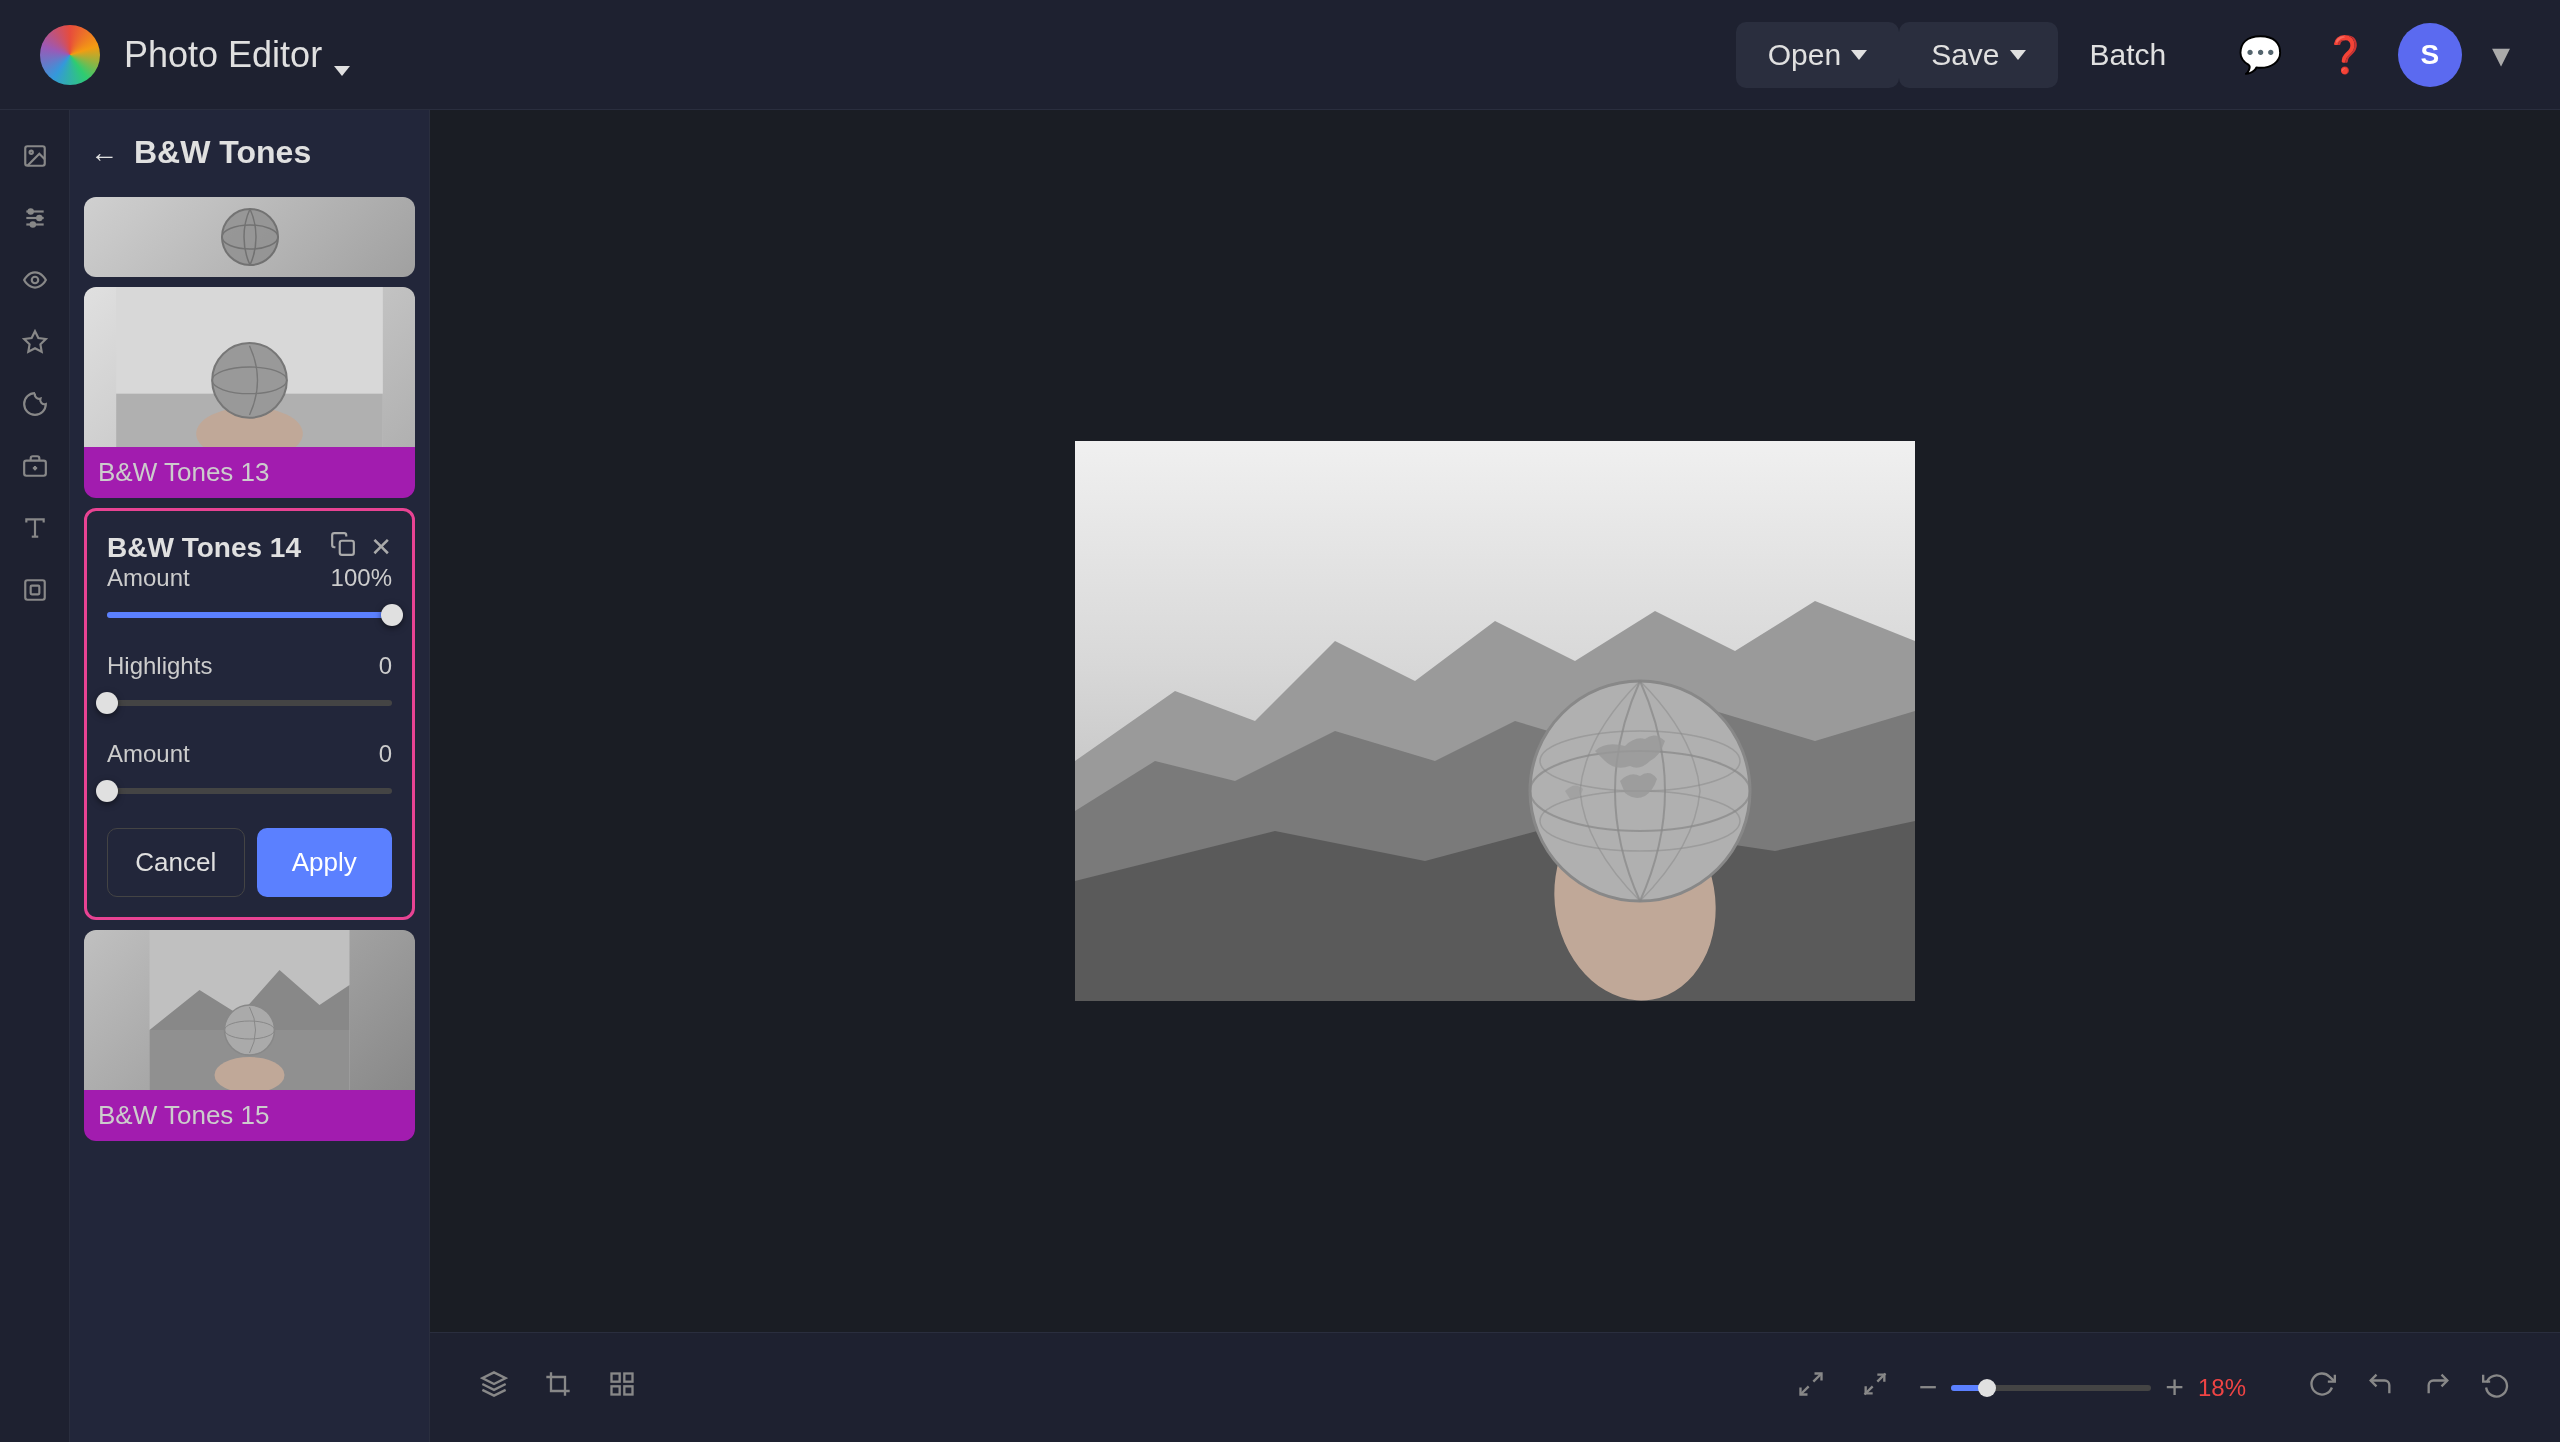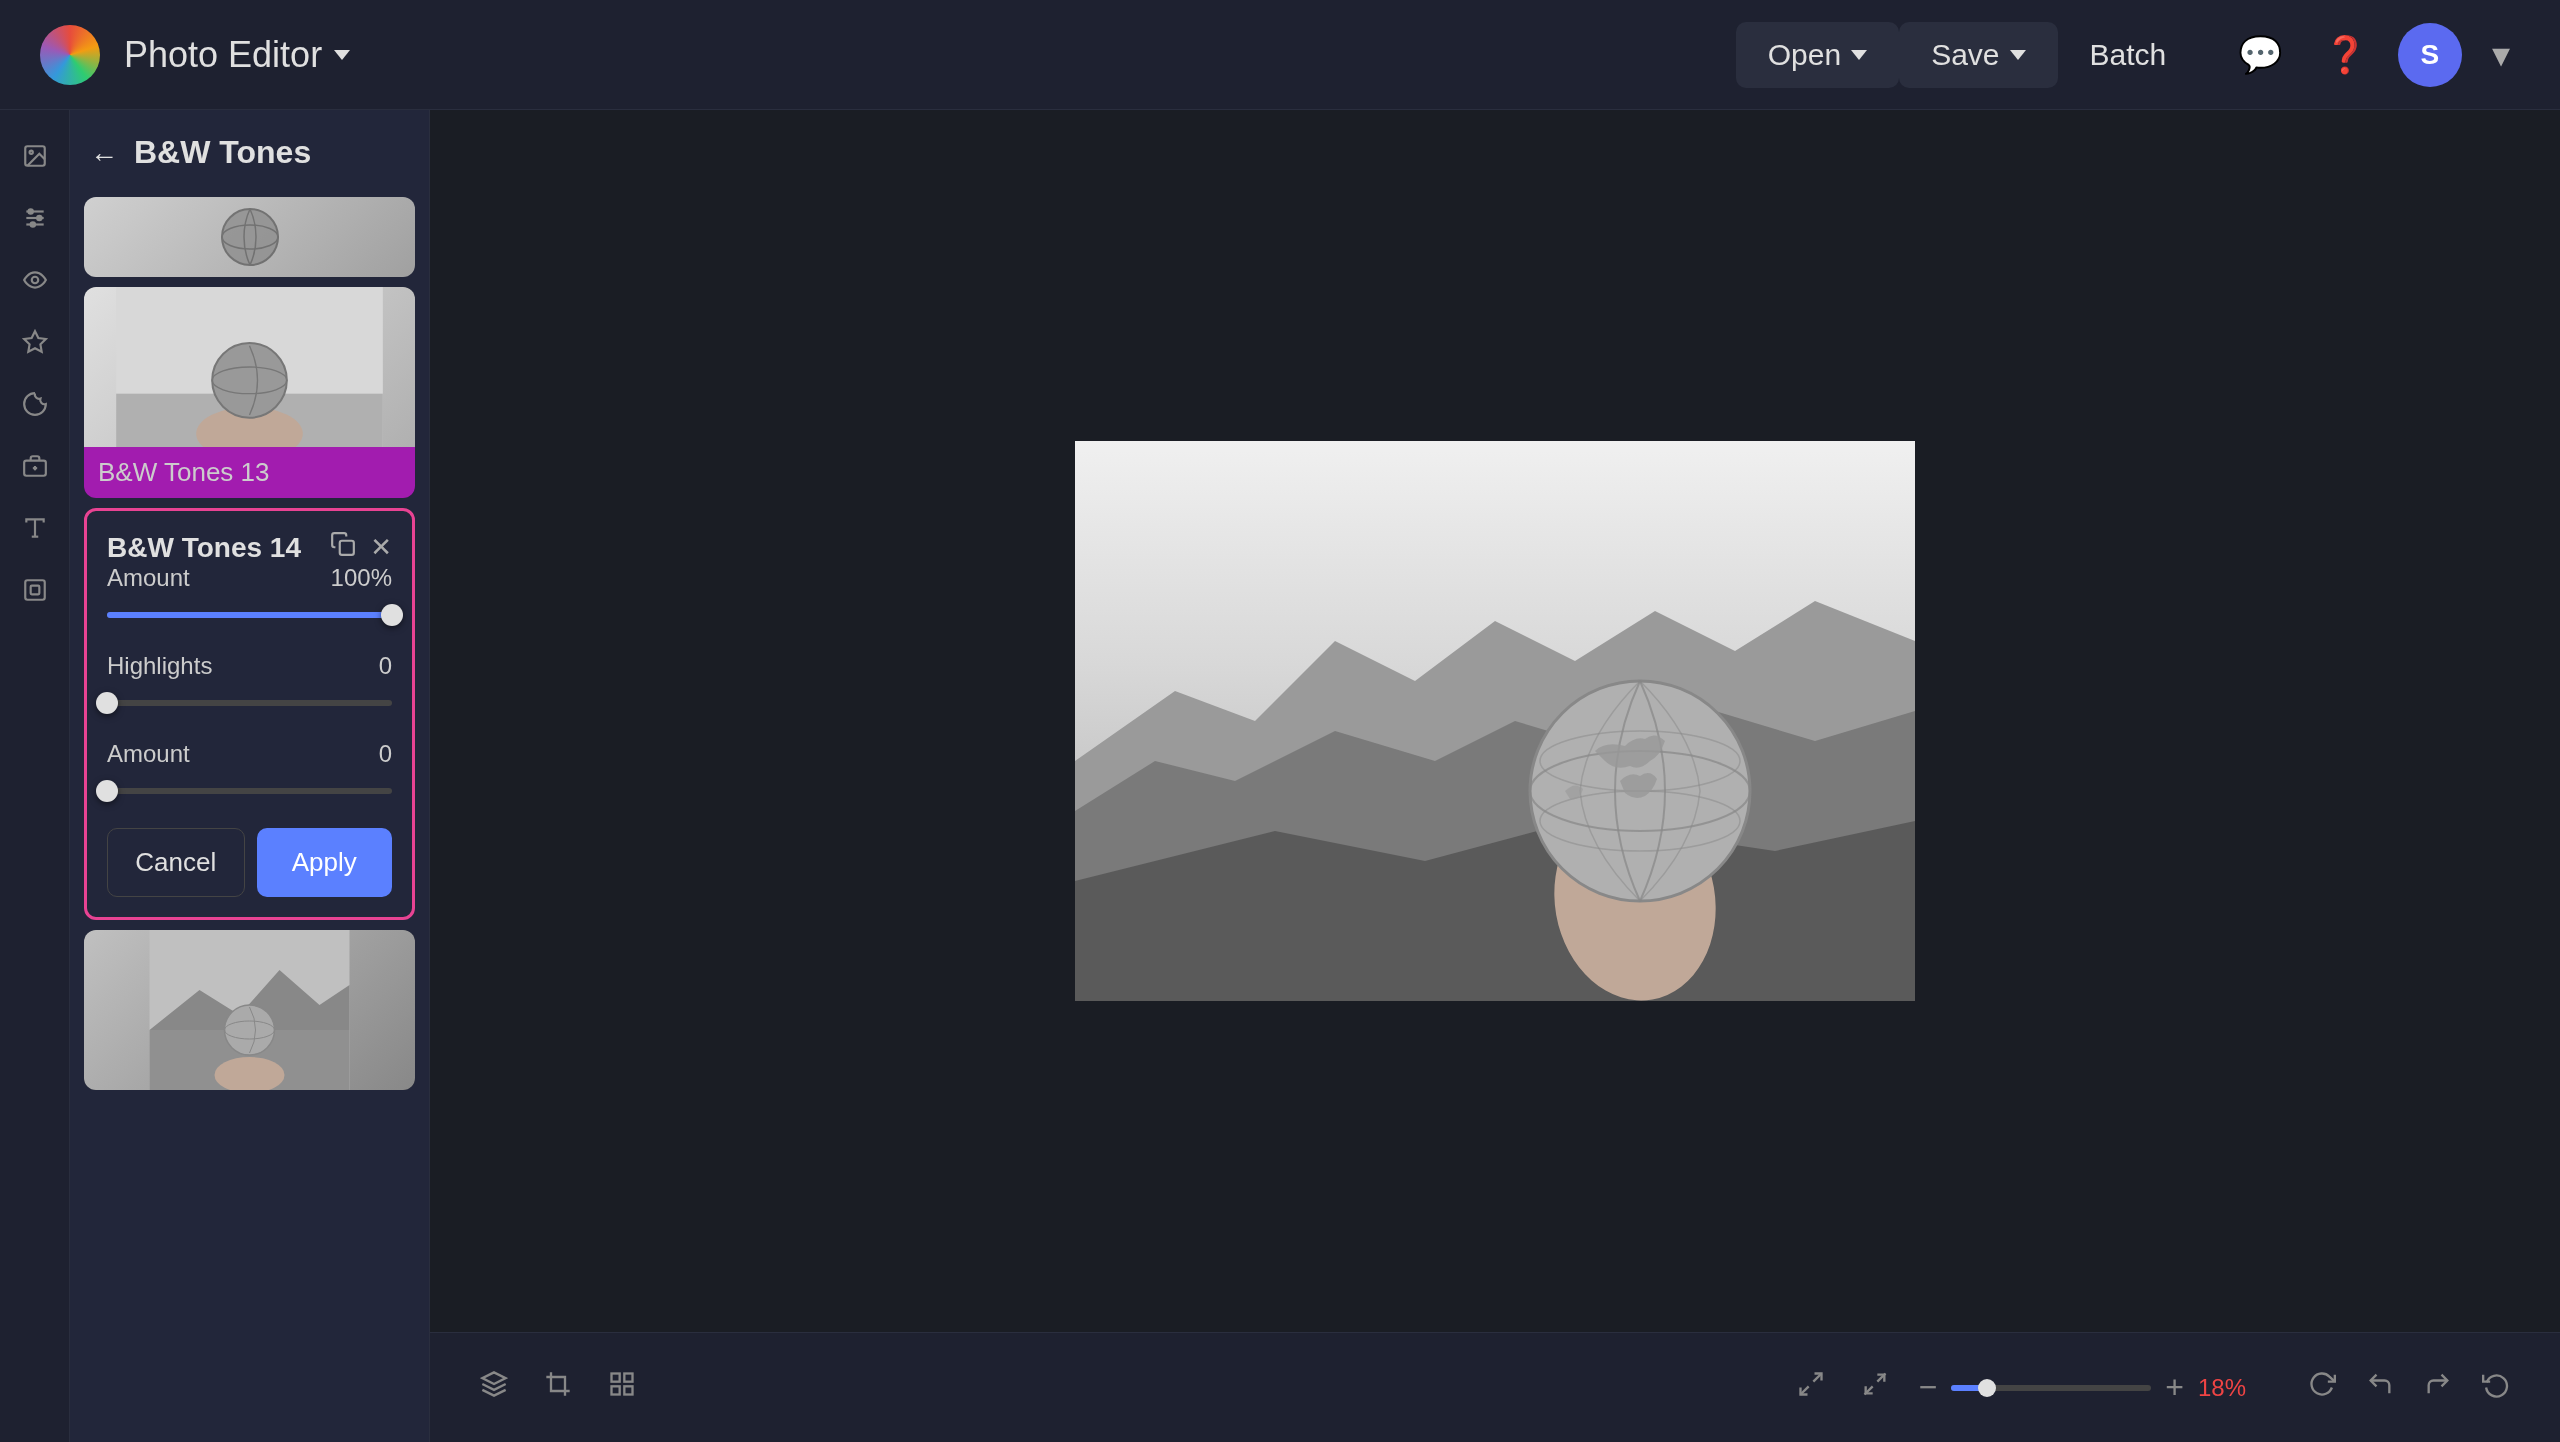--- a/index.html
+++ b/index.html
@@ -25,21 +25,21 @@
       z-index: 100;
     }
     .logo {
       width: 60px; height: 60px;
       border-radius: 50%;
       background: conic-gradient(from 0deg, #e74c3c, #f39c12, #2ecc71, #3498db, #9b59b6, #e74c3c);
       margin-right: 24px;
       flex-shrink: 0;
     }
     .app-title-btn {
-      display: flex; align-items: center; gap: 12px;
+      display: flex; align-items: flex-end; gap: 12px;
       background: none; border: none; cursor: pointer;
       color: #e0e0e0; font-size: 36px; font-weight: 500;
     }
     .chevron-down {
       width: 0; height: 0;
       border-left: 8px solid transparent;
       border-right: 8px solid transparent;
       border-top: 10px solid #e0e0e0;
     }
     .topbar-spacer { flex: 1; }
@@ -459,20 +459,21 @@
         <rect y="100" width="200" height="60" fill="#909090"></rect>
 
         <path d="M0 100 L50 60 L90 85 L130 40 L170 75 L200 55 L200 100 Z" fill="#888"></path>
 
         <ellipse cx="100" cy="145" rx="35" ry="18" fill="#c0a898"></ellipse>
         <circle cx="100" cy="100" r="25" fill="#aaa" stroke="#888" stroke-width="1.5"></circle>
         <path d="M100 77 Q106 88 106 100 Q106 112 100 123" fill="none" stroke="#888" stroke-width="1"></path>
         <ellipse cx="100" cy="100" rx="25" ry="9" fill="none" stroke="#888" stroke-width="1"></ellipse>
       </svg>
     </div>
+    <div class="preset-label">B&amp;W Tones 15</div>
   </div>
 </div>
 
 <div class="main-area">
   <svg class="photo-svg" viewBox="0 0 840 560">
 
     <defs>
       <linearGradient id="skyGrad" x1="0" y1="0" x2="0" y2="1">
         <stop offset="0%" stop-color="#f0f0f0"></stop>
         <stop offset="40%" stop-color="#d8d8d8"></stop>

